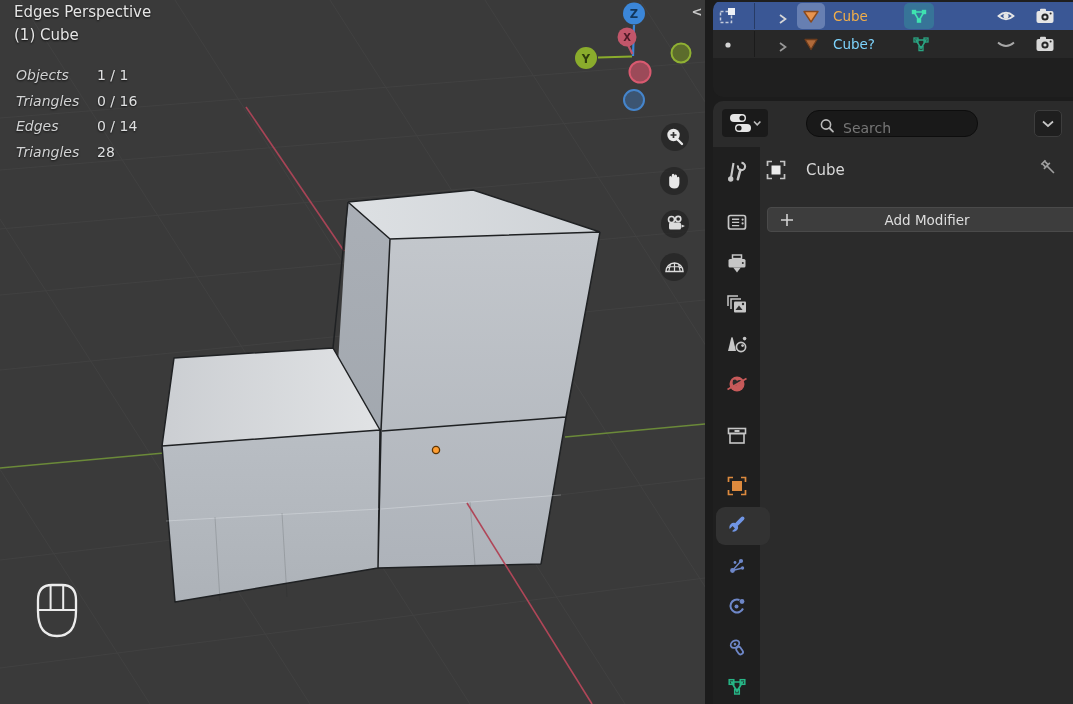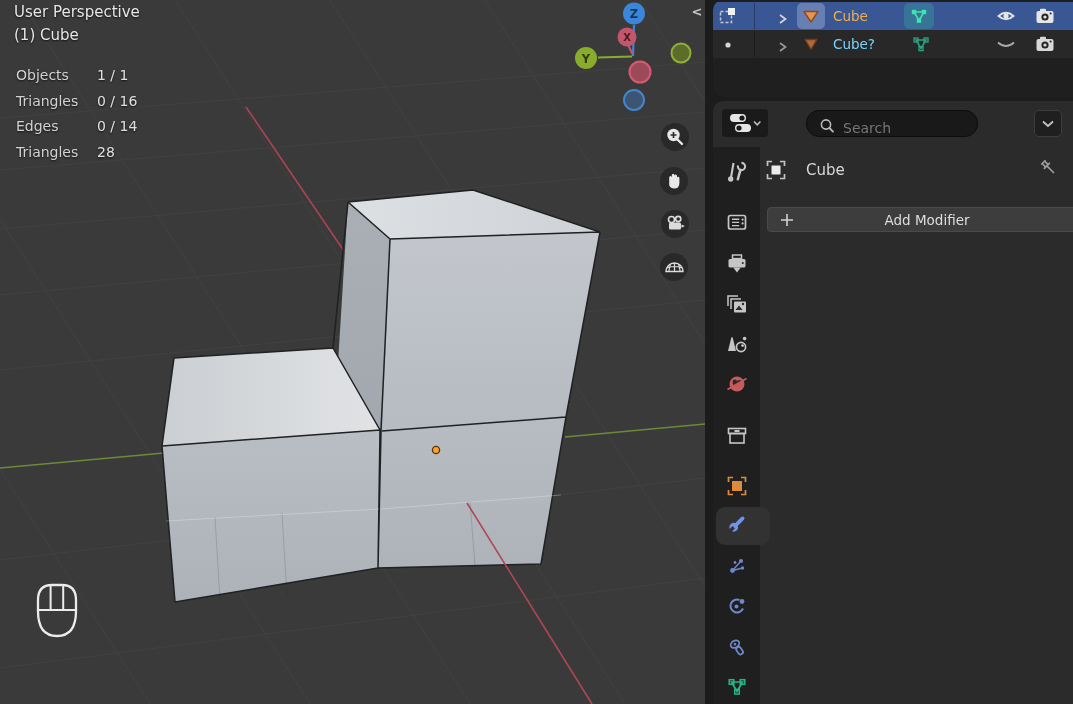--- a/index.html
+++ b/index.html
@@ -5,21 +5,21 @@
   * { margin:0; padding:0; box-sizing:border-box; }
   body { background:#000; font-family:"DejaVu Sans","Liberation Sans",sans-serif; }
   #app { position:relative; width:1073px; height:704px; background:#1c1c1c; overflow:hidden; }
 
   
   #viewport { position:absolute; left:0; top:0; width:705px; height:704px; background:#3a3a3a; overflow:hidden; }
   #scene-svg { position:absolute; left:0; top:0; }
   .vp-overlay-header { position:absolute; left:14px; top:1px; color:#e6e6e6; font-size:15px; line-height:23px; text-shadow:0 1px 2px rgba(0,0,0,.75); }
   .vp-stats { position:absolute; left:16px; top:63px; font-size:14px; line-height:25.6px; text-shadow:0 1px 2px rgba(0,0,0,.7); }
   .stat-row { display:flex; }
-  .stat-label { width:81px; color:#d2d3d4; }
+  .stat-label { width:81px; color:#d2d3d4;font-style:italic; }
   .stat-value { color:#dfe0e1; }
   #gizmo-svg { position:absolute; left:560px; top:0; }
   #gizmo-svg text { font-family:"DejaVu Sans",sans-serif; font-weight:bold; }
   .nav-btn { position:absolute; width:28px; height:28px; border-radius:50%; background:rgba(30,30,30,.62); display:flex; align-items:center; justify-content:center; }
   #btn-zoom { left:661px; top:123px; }
   #btn-pan { left:660px; top:167px; }
   #btn-camview { left:661px; top:210px; }
   #btn-persp { left:660px; top:253px; }
   #vp-collapse { position:absolute; left:690px; top:3px; width:14px; height:18px; color:#c9c9c9; font-size:13px; font-weight:bold; line-height:18px; text-align:center; }
 
@@ -127,21 +127,21 @@
 
       <circle cx="436" cy="450" r="3.6" fill="#ff9e32" stroke="#5c3405" stroke-width="1.3"></circle>
 
       <g stroke="#ececec" stroke-width="2.3" fill="none">
         <path d="M38,600 Q38,585 52,585 L62,585 Q76,585 76,600 L76,611 Q76,636 57,636 Q38,636 38,611 Z"></path>
         <path d="M38,610 L76,610 M50.6,586 L50.6,610 M63.2,586 L63.2,610" stroke-width="2"></path>
       </g>
     </svg>
 
     <div class="vp-overlay-header">
-      <div>User Perspective</div>
+      <div>Edges Perspective</div>
       <div>(1) Cube</div>
     </div>
     <div class="vp-stats">
       <div class="stat-row">
           <span class="stat-label">Objects</span>
           <span class="stat-value">1 / 1</span>
         </div>
       <div class="stat-row">
           <span class="stat-label">Triangles</span>
           <span class="stat-value">0 / 16</span>

